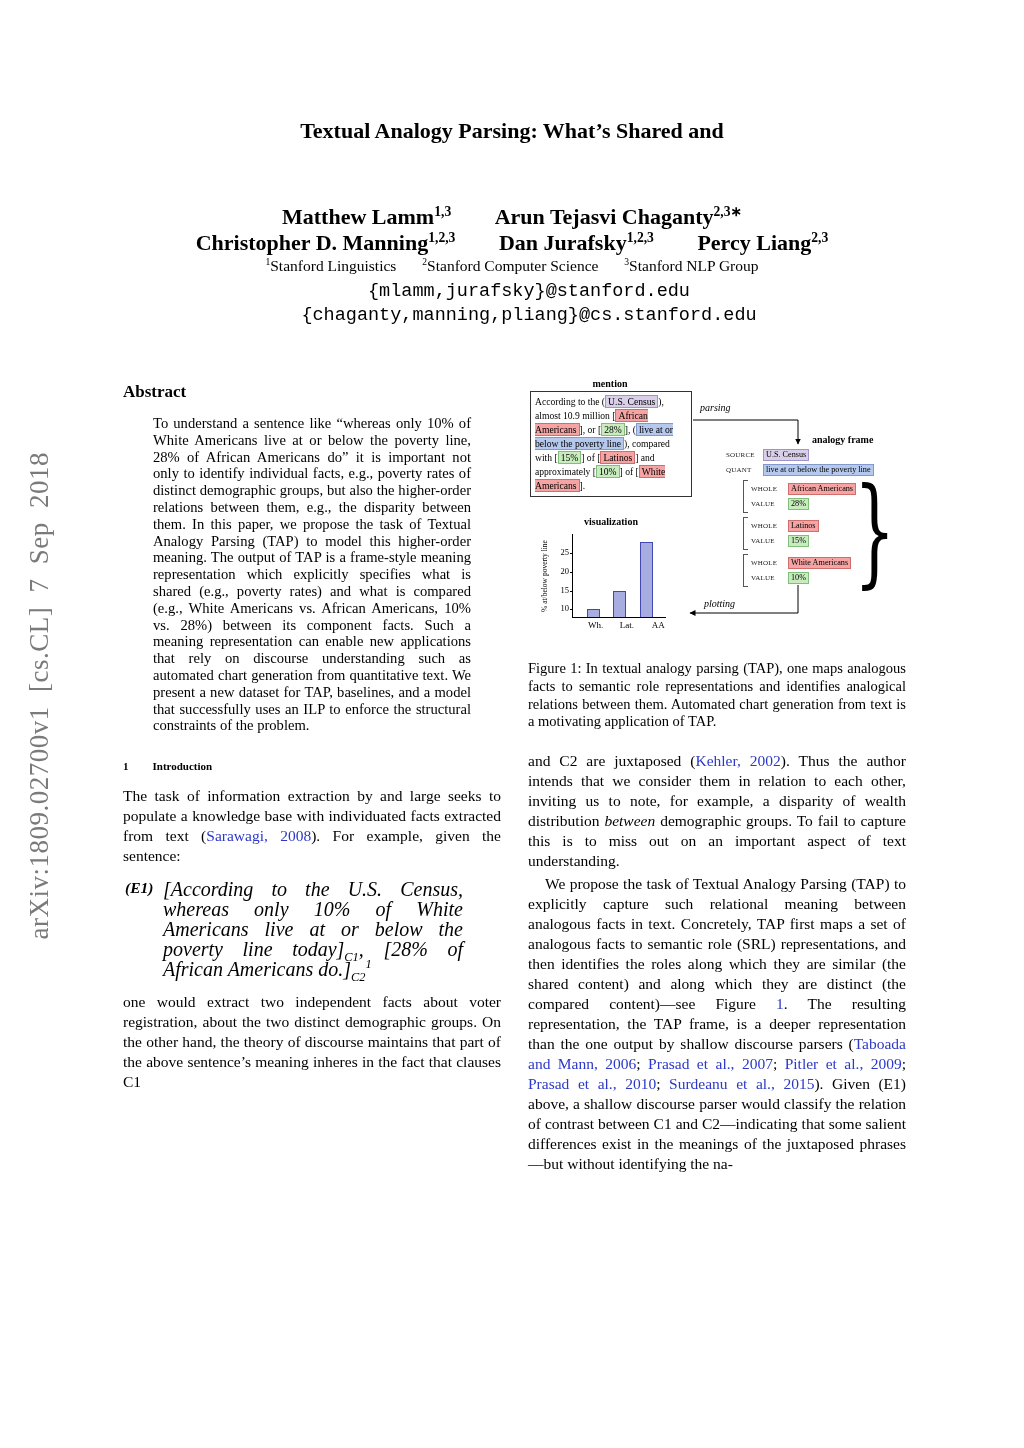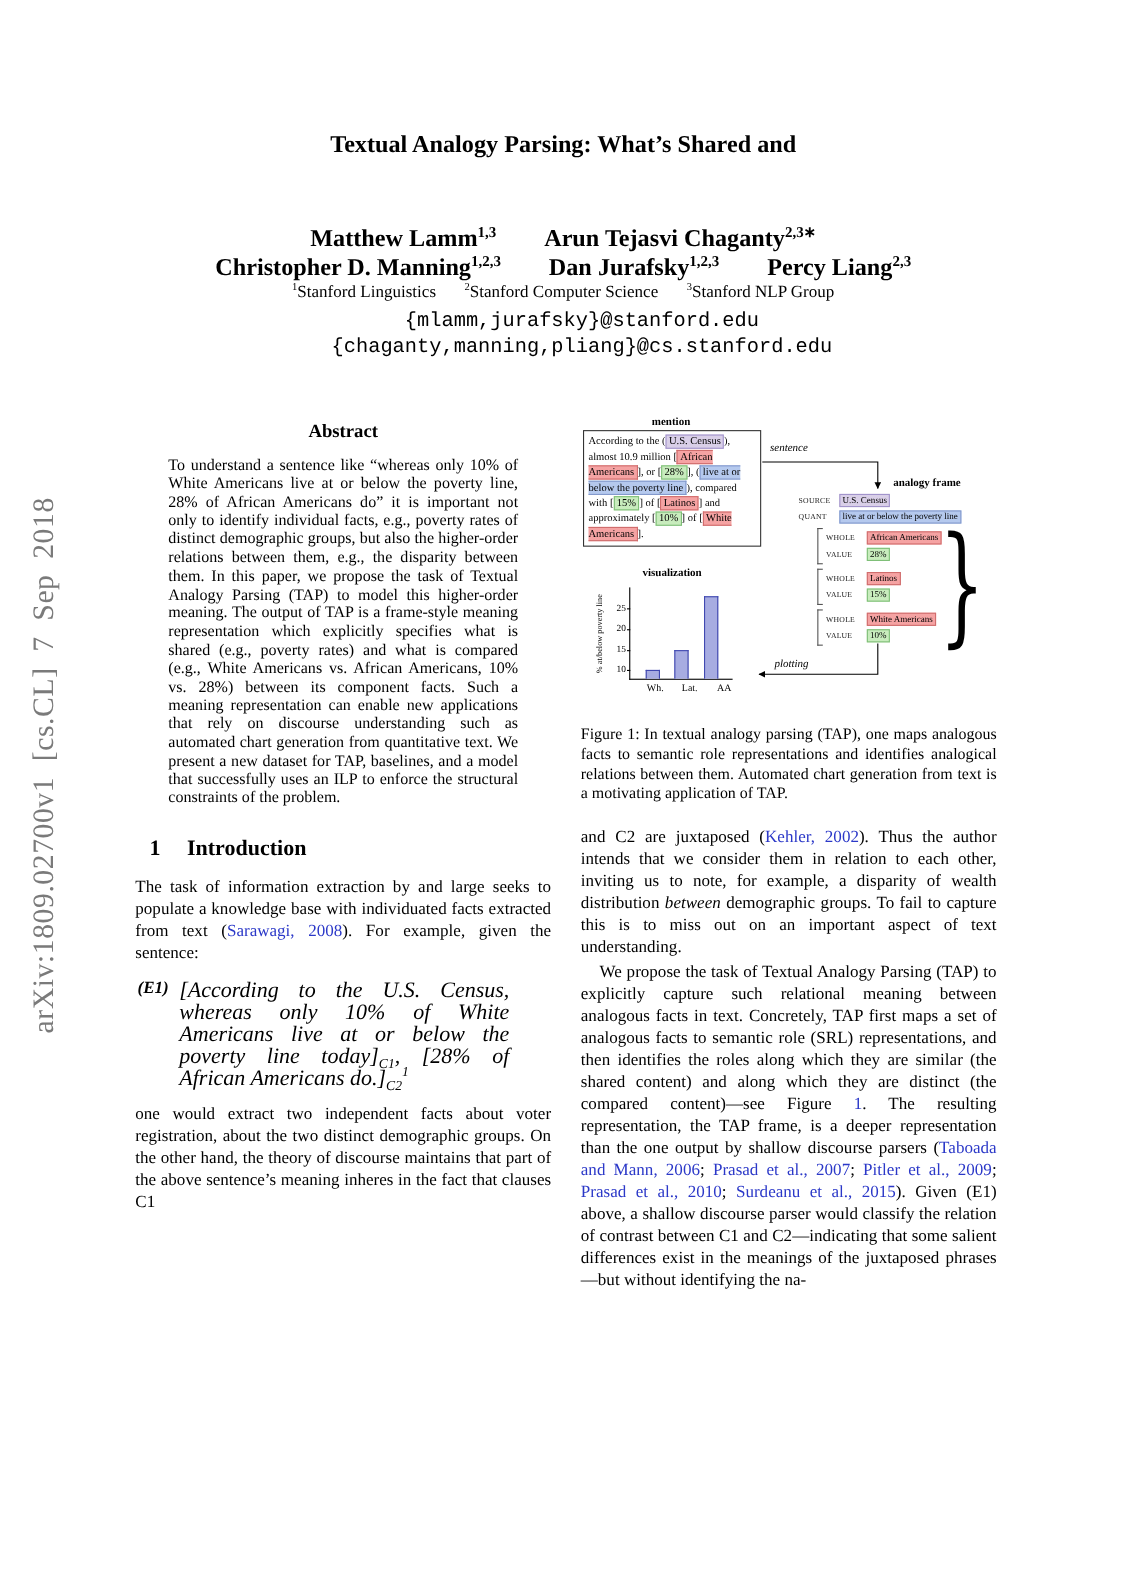--- a/index.html
+++ b/index.html
@@ -34,25 +34,25 @@
   .email-line { position:absolute; left:0; right:0; text-align:center;
     font-family:"Liberation Mono","DejaVu Sans Mono",monospace; font-size:18.5px;padding-left:34px; }
   .email-1 { top:281px; }
   .email-2 { top:305px; }
 
   
   .col { position:absolute; width:378px; }
   .col-left { left:123px; top:382px; }
   .col-right { left:528px; top:378px; }
 
-  .abstract-heading { text-align:center; font-weight:bold; font-size:17px; margin-bottom:13px; }
+  .abstract-heading { font-weight:bold; font-size:17px; margin-bottom:13px; }
   .abstract-text { width:318px; margin:0 auto; text-align:justify;
     font-size:14.6px; line-height:16.8px; }
 
-  .section-heading { font-size:20px; font-weight:bold; margin:26px 13px 14px; }
+  .section-heading { font-size:11px; font-weight:bold; margin:26px 0 14px; }
   .section-heading .sec-num { margin-right:24px; }
 
   .body-text { text-align:justify; font-size:15.5px; line-height:20px; }
   .example { position:relative; margin:13px 0; padding-left:40px;font-style:italic; }
   .e1-label { position:absolute; left:2px; top:0; font-weight:bold; font-size:15.5px; }
   .e1-text { width:300px; text-align:justify; font-size:20px; line-height:20px; }
 
   .footnotes { position:absolute; left:123px; top:1276px; width:378px; }
   .fn-rule { width:160px; border-top:1px solid #000; margin-bottom:7px; }
   .fn { font-size:12.3px; line-height:15.5px; padding-left:22px; }
@@ -168,21 +168,21 @@
             <path d="M0,0 L6,3 L0,6 z" fill="#000"></path>
           </marker>
         </defs>
         <polyline points="165,42 270,42 270,66" fill="none" stroke="#000" stroke-width="1" marker-end="url(#arr)"></polyline>
         <polyline points="270,207 270,235 162,235" fill="none" stroke="#000" stroke-width="1" marker-end="url(#arr)"></polyline>
       </svg>
 
       <div class="fig-label b mention-label">mention</div>
       <div class="mention-box">According to the (<span class="chip hl-source">U.S. Census</span>), almost 10.9 million [<span class="chip hl-whole">African Americans</span>], or [<span class="chip hl-value">28%</span>], (<span class="chip hl-quant">live at or below the poverty line</span>), compared with [<span class="chip hl-value">15%</span>] of [<span class="chip hl-whole">Latinos</span>] and approximately [<span class="chip hl-value">10%</span>] of [<span class="chip hl-whole">White Americans</span>].</div>
 
-      <div class="fig-label i parsing-label">sentence</div>
+      <div class="fig-label i parsing-label">parsing</div>
       <div class="fig-label b frame-label">analogy frame</div>
 
       <div class="frame">
         <div class="frame-row">
           <span class="role">SOURCE</span>
           <span class="chip hl-source">U.S. Census</span>
         </div>
         <div class="frame-row">
           <span class="role">QUANT</span>
           <span class="chip hl-quant">live at or below the poverty line</span>

